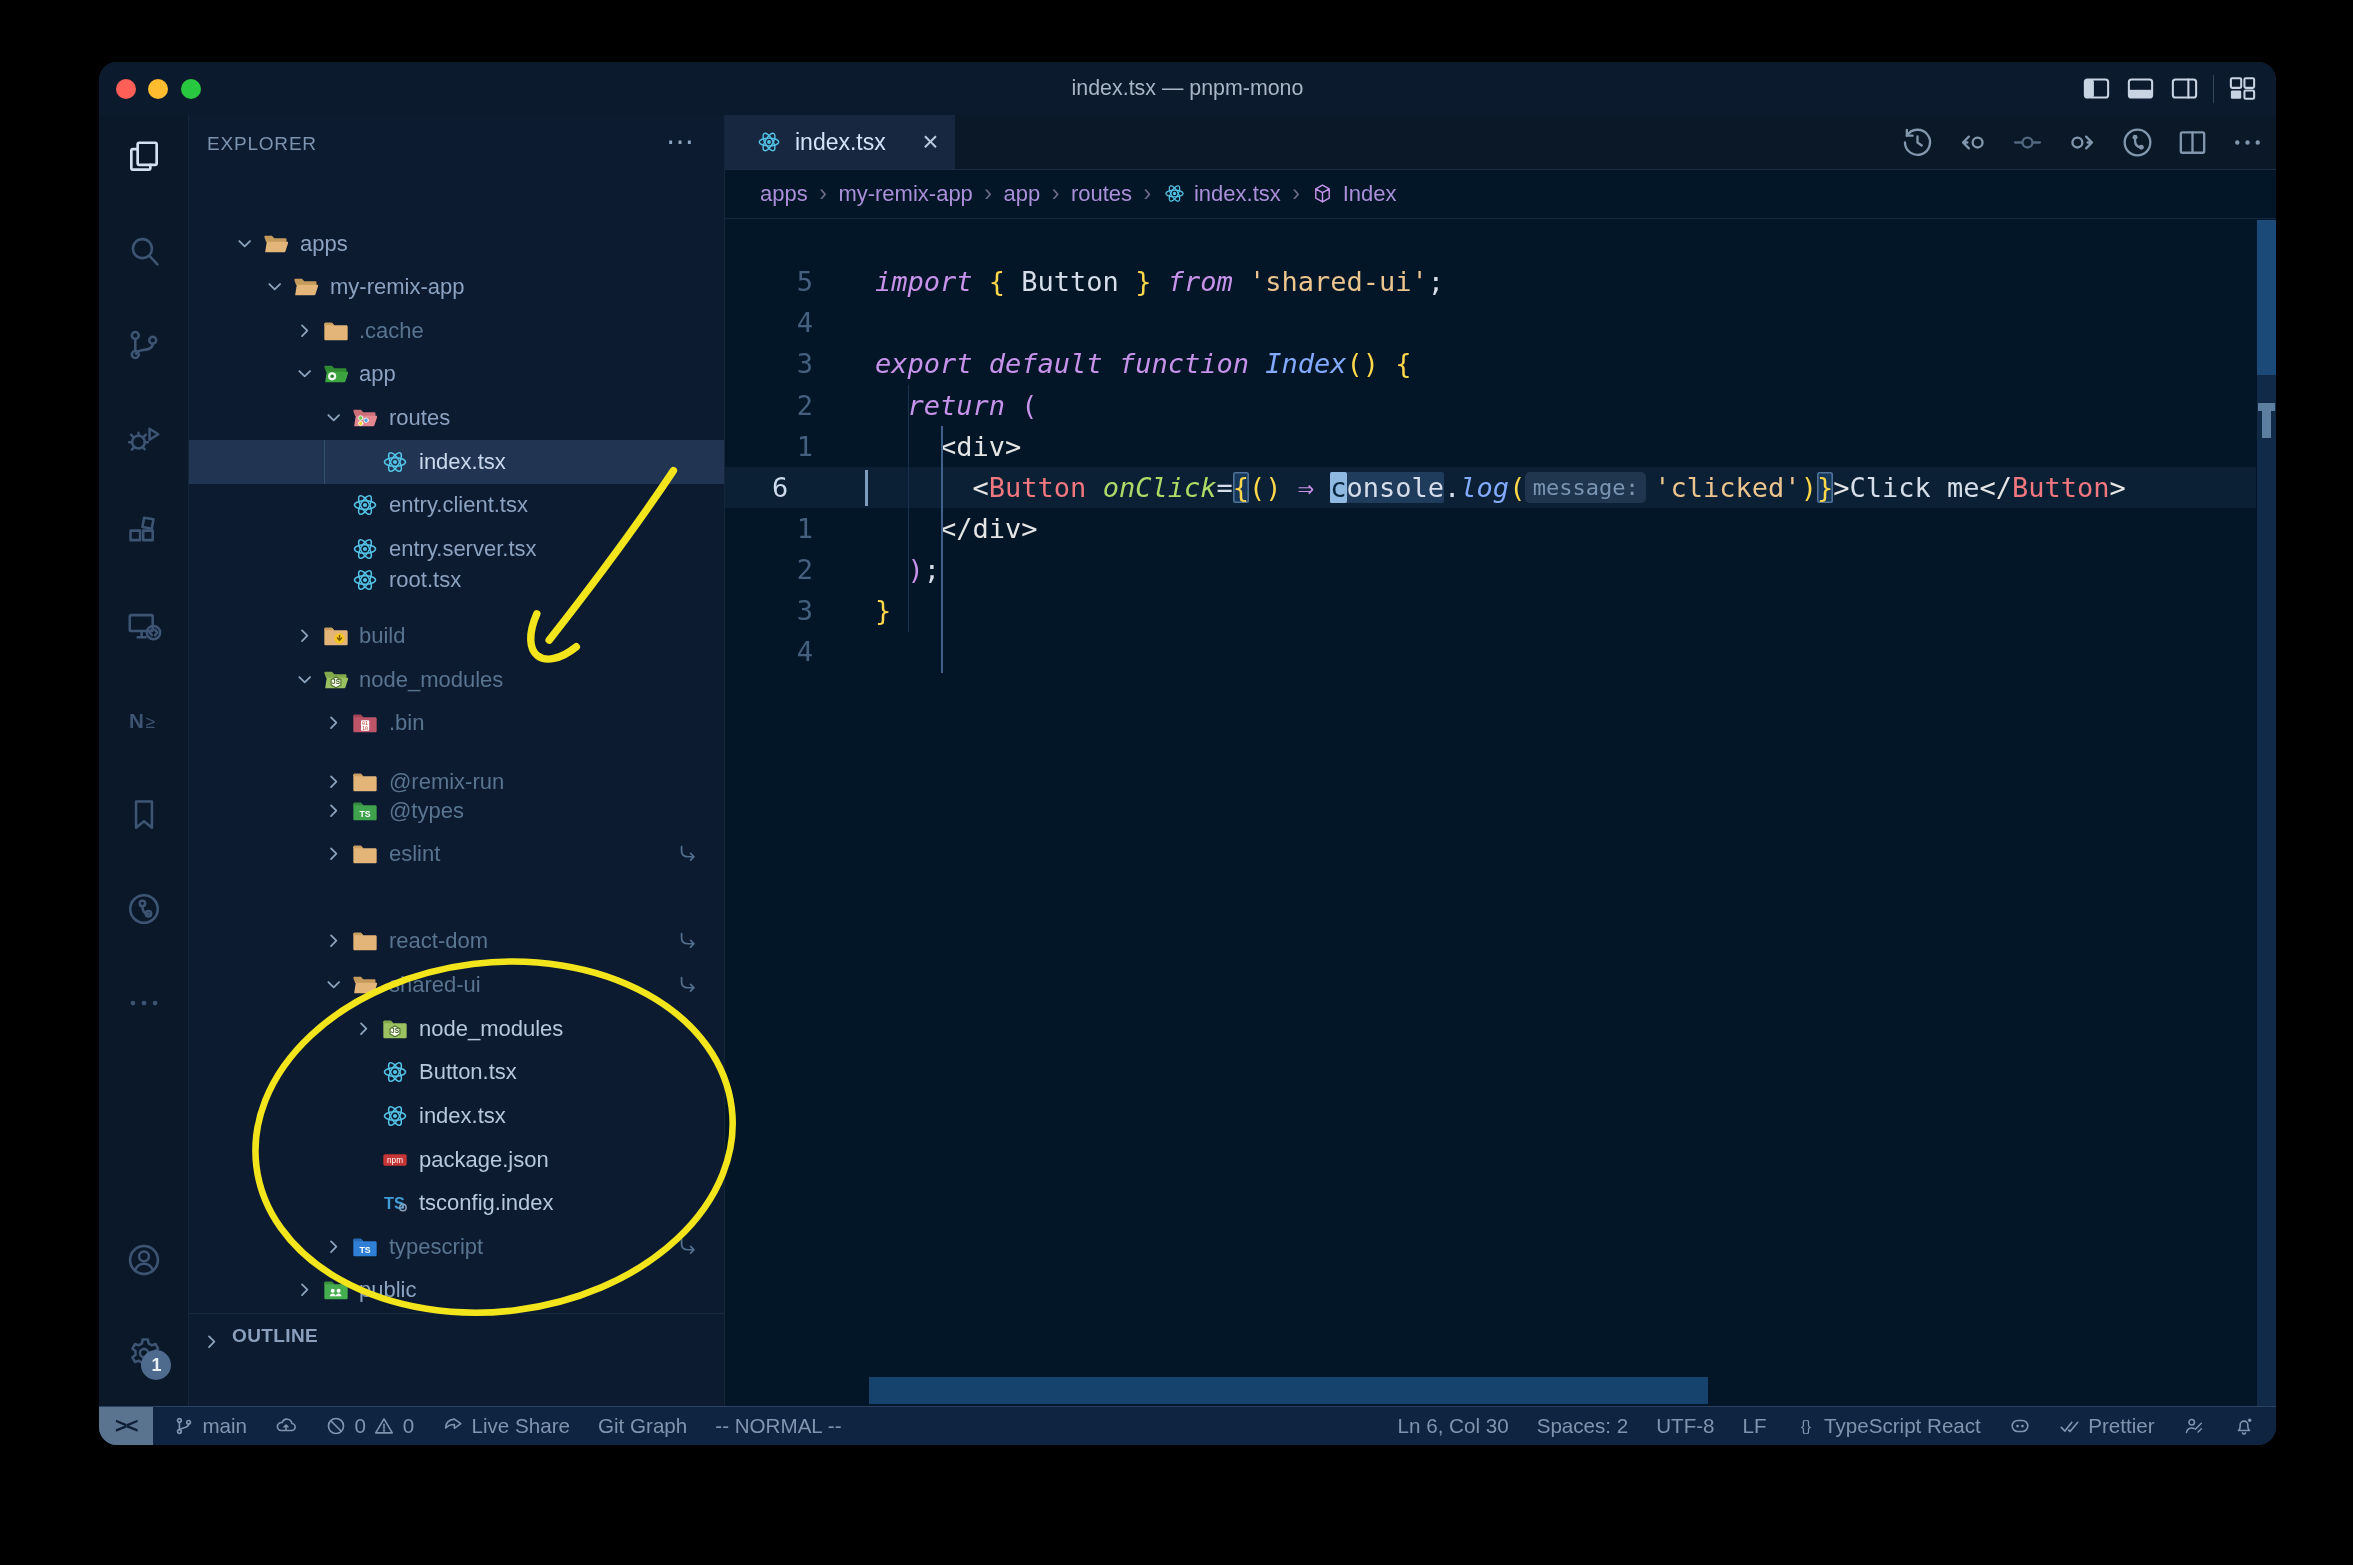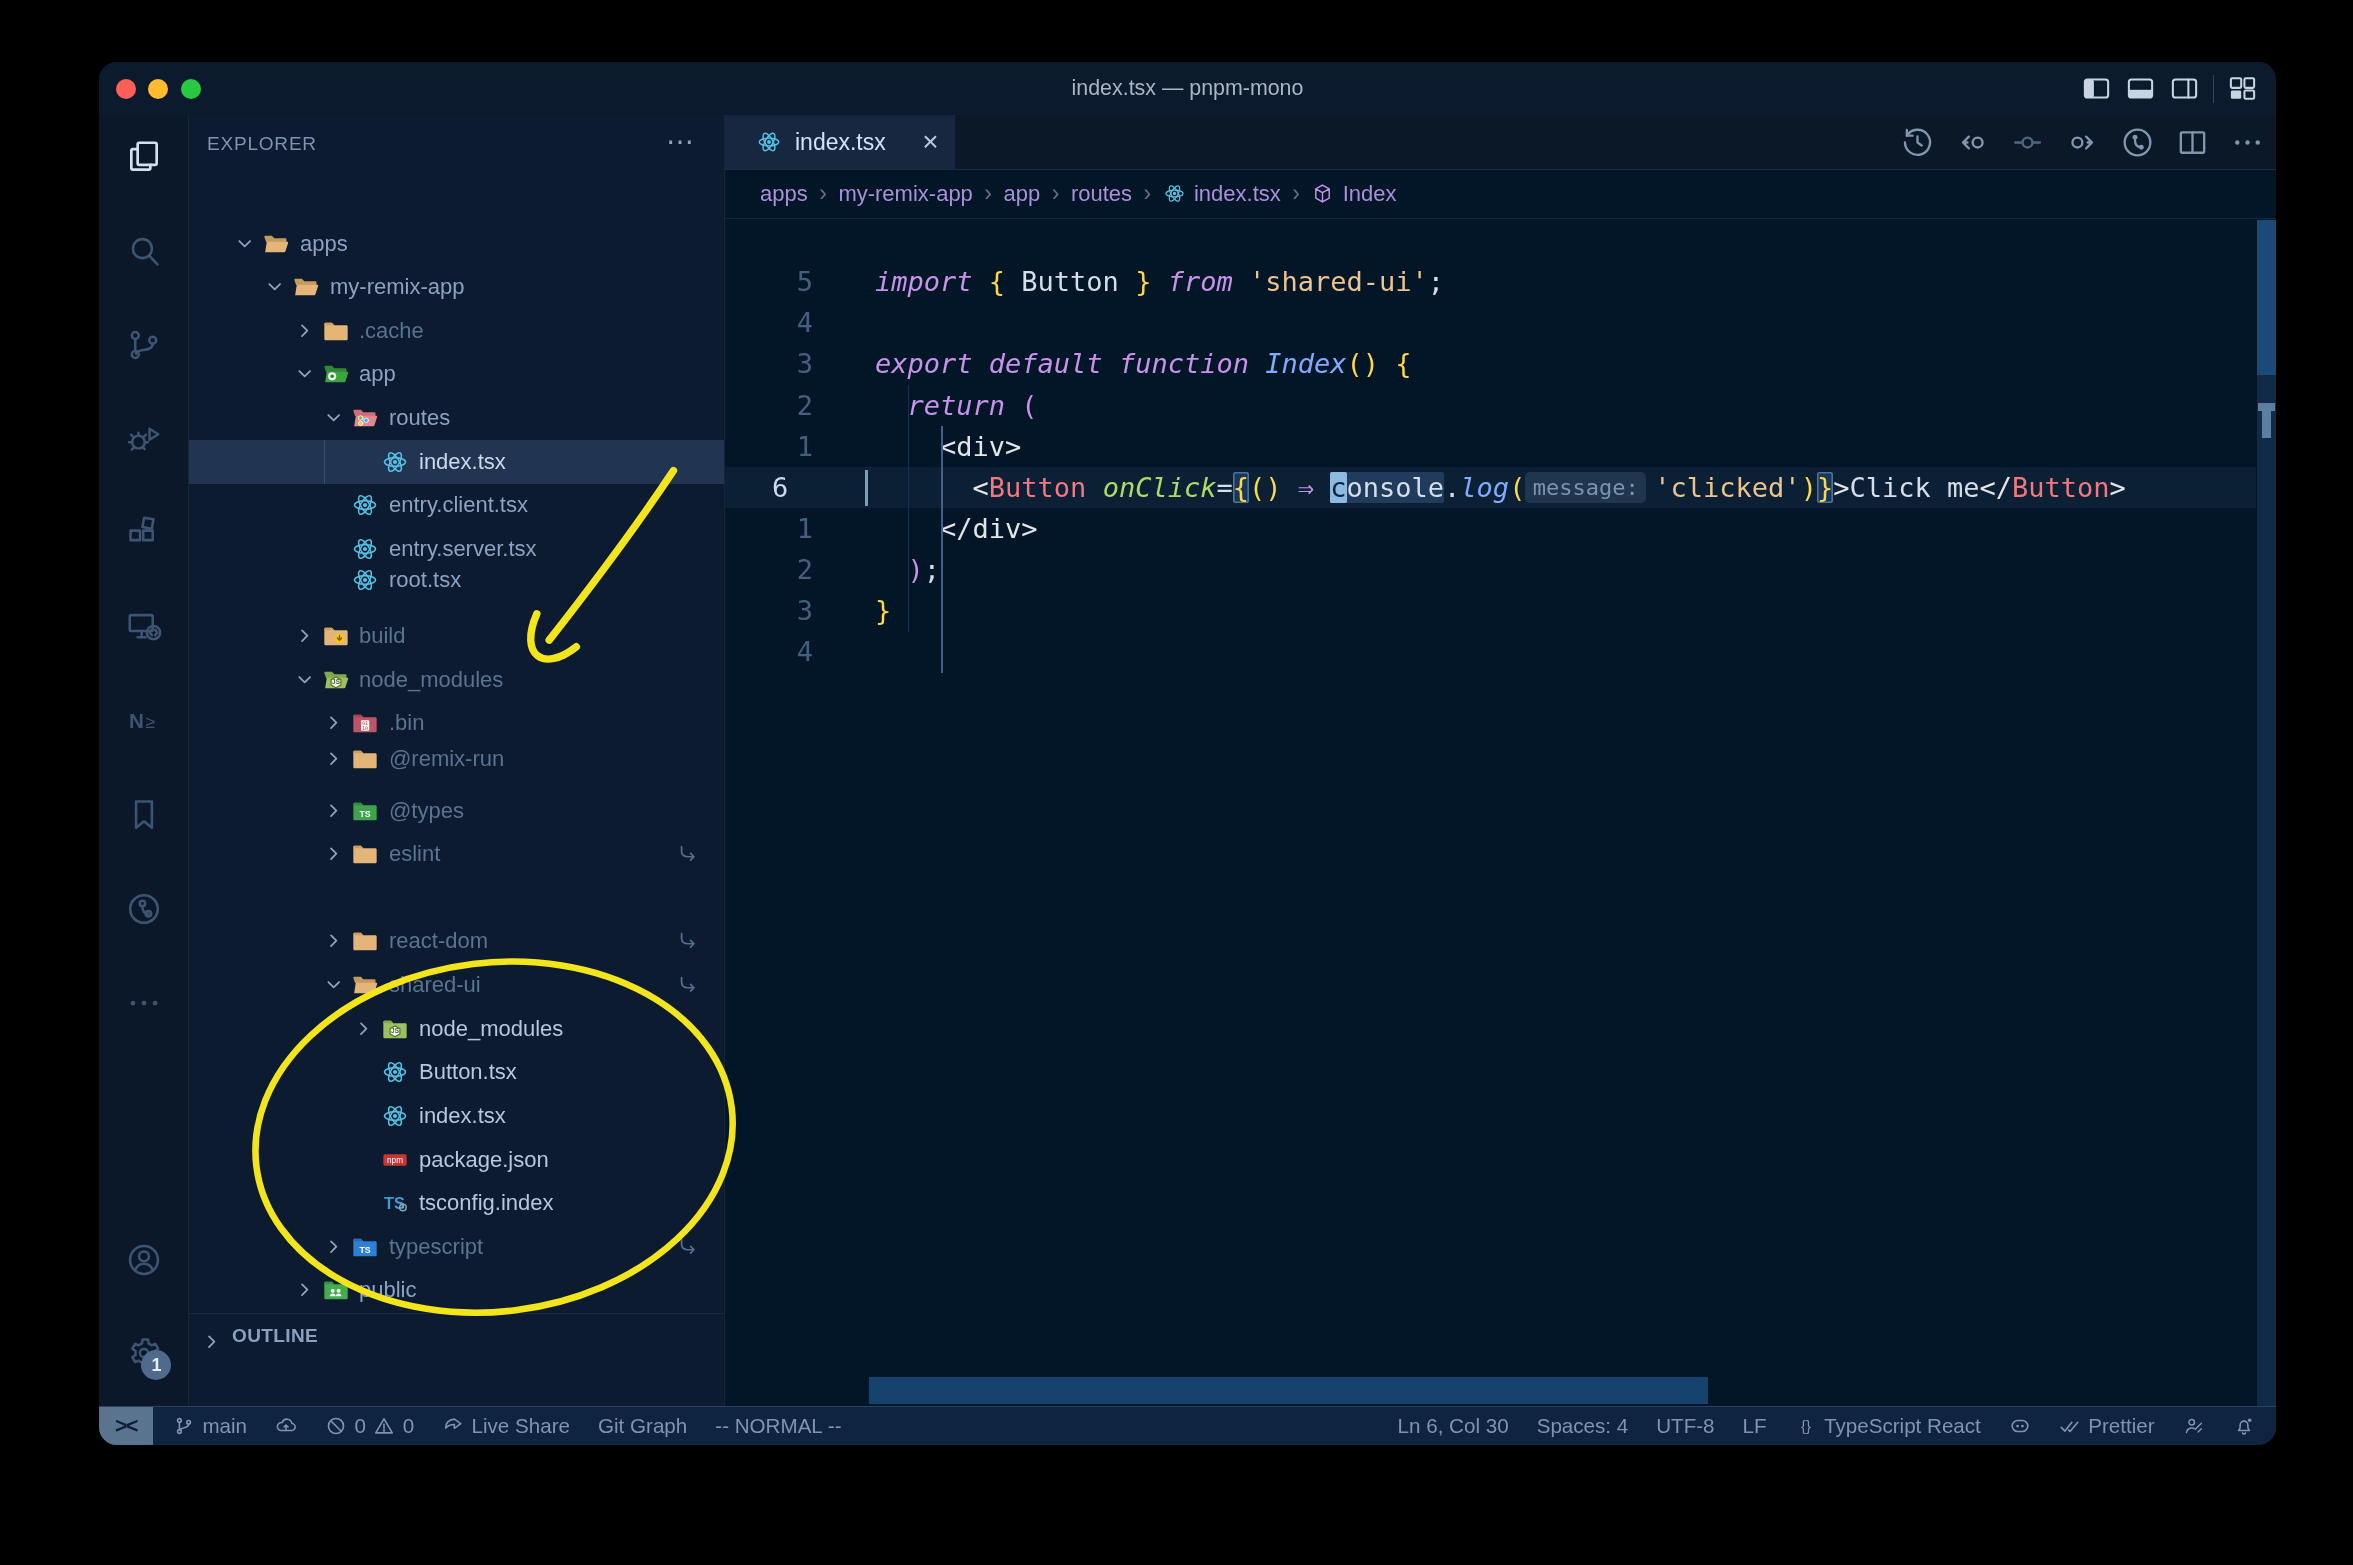--- a/index.html
+++ b/index.html
@@ -369,21 +369,21 @@
                 </svg></span>
               <span class="ficon" style="left: 162px;"><svg width="100%" height="100%" viewBox="0 0 24 24" fill="none" stroke="currentColor" stroke-width="1.6" stroke-linecap="round" stroke-linejoin="round">
                   <path d="M2 6.2c0-.7.5-1.2 1.2-1.2h5.3l2 2h10.3c.7 0 1.2.5 1.2 1.2v10.6c0 .7-.5 1.2-1.2 1.2H3.2c-.7 0-1.2-.5-1.2-1.2z" fill="#bd5468" stroke="none"></path>
                   <path d="M2 6.2c0-.7.5-1.2 1.2-1.2h5.3l2 2H2z" fill="#a34356" stroke="none"></path>
                   <rect x="8.6" y="9.6" width="7" height="9" rx="1" fill="#fff" stroke="none"></rect>
                   <text x="12.1" y="13.8" text-anchor="middle" font-size="4.3" fill="#c0392b" stroke="none" font-family="DejaVu Sans Mono">01</text>
                   <text x="12.1" y="17.6" text-anchor="middle" font-size="4.3" fill="#c0392b" stroke="none" font-family="DejaVu Sans Mono">10</text>
                 </svg></span>
               <span class="tlabel dim" style="left: 200px;">.bin</span>
             </div>
-            <div class="trow" style="top: 564px;">
+            <div class="trow" style="top: 587px;">
               <span class="chev" style="left: 134px;"><svg width="100%" height="100%" viewBox="0 0 24 24" fill="none" stroke="currentColor" stroke-width="2" stroke-linecap="round" stroke-linejoin="round">
                   <path d="M9 6l6 6-6 6"></path>
                 </svg></span>
               <span class="ficon" style="left: 162px;"><svg width="100%" height="100%" viewBox="0 0 24 24" fill="none" stroke="currentColor" stroke-width="1.6" stroke-linecap="round" stroke-linejoin="round">
                   <path d="M2 6.2c0-.7.5-1.2 1.2-1.2h5.3l2 2h10.3c.7 0 1.2.5 1.2 1.2v10.6c0 .7-.5 1.2-1.2 1.2H3.2c-.7 0-1.2-.5-1.2-1.2z" fill="#e3b578" stroke="none"></path>
                   <path d="M2 6.2c0-.7.5-1.2 1.2-1.2h5.3l2 2H2z" fill="#caa05f" stroke="none"></path>
                 </svg></span>
               <span class="tlabel dim" style="left: 200px;">@remix-run</span>
             </div>
             <div class="trow" style="top: 616px;">
@@ -686,21 +686,21 @@
           </span>
           <span class="sitem">
             <span>-- NORMAL --</span>
           </span>
         </div>
       <div id="status-right">
           <span class="sitem">
             <span>Ln 6, Col 30</span>
           </span>
           <span class="sitem">
-            <span>Spaces: 4</span>
+            <span>Spaces: 2</span>
           </span>
           <span class="sitem">
             <span>UTF-8</span>
           </span>
           <span class="sitem">
             <span>LF</span>
           </span>
           <span class="sitem">
             <span class="sic"><svg width="100%" height="100%" viewBox="0 0 24 24" fill="none" stroke="currentColor" stroke-width="1.6" stroke-linecap="round" stroke-linejoin="round" style="font-size:25px">
                 <text x="12" y="17" text-anchor="middle" font-size="16" font-family="Liberation Sans" fill="currentColor" stroke="none">{}</text>

